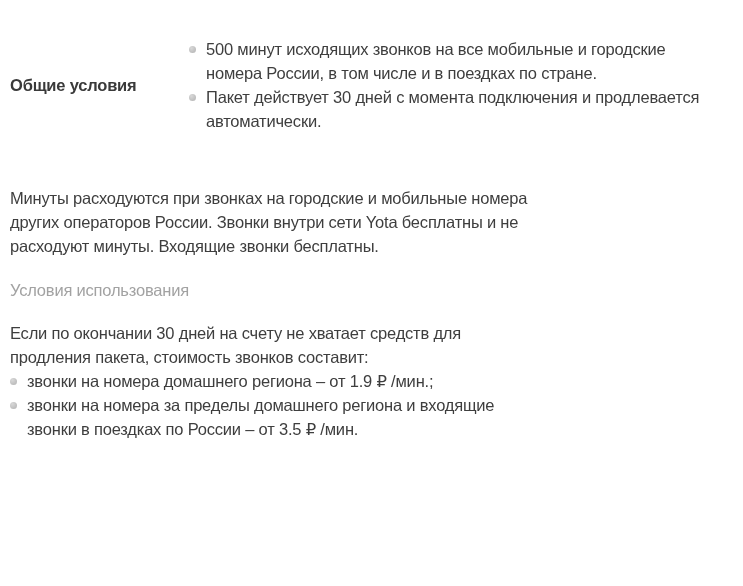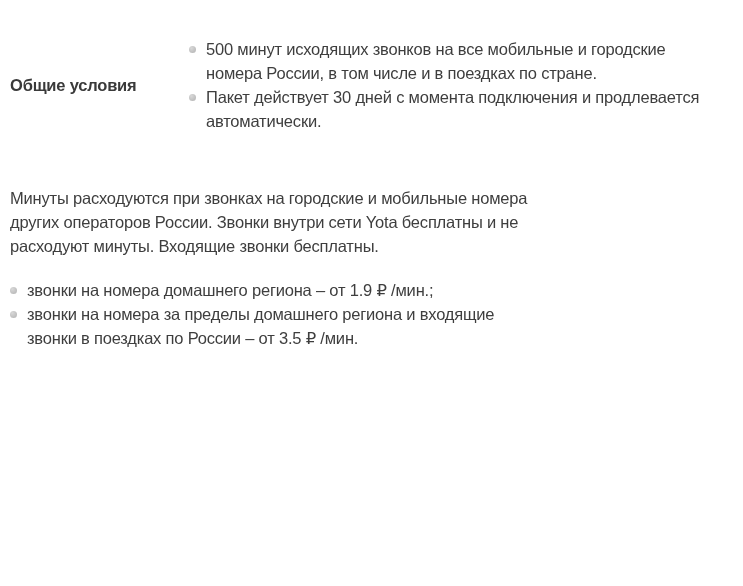--- a/index.html
+++ b/index.html
@@ -85,22 +85,24 @@
         </li>
       </ul>
     </div>
   </div>
 
   <div class="section">
     <div class="body-col">
 
       <p class="para">Минуты расходуются при звонках на городские и мобильные номера других операторов России. Звонки внутри сети Yota бесплатны и не расходуют минуты. Входящие звонки бесплатны.</p>
 
+      <p class="muted-heading">Условия использования</p>
 
 
+      <p class="para-tight">Если по окончании 30 дней на счету не хватает средств для продления пакета, стоимость звонков составит:</p>
 
       <ul class="dot-list">
         <li>
           <span class="dot"></span>
           <span>звонки на номера домашнего региона – от 1.9 ₽ /мин.;</span>
         </li>
         <li>
           <span class="dot"></span>
           <span>звонки на номера за пределы домашнего региона и входящие звонки в поездках по России – от 3.5 ₽ /мин.</span>
         </li>

